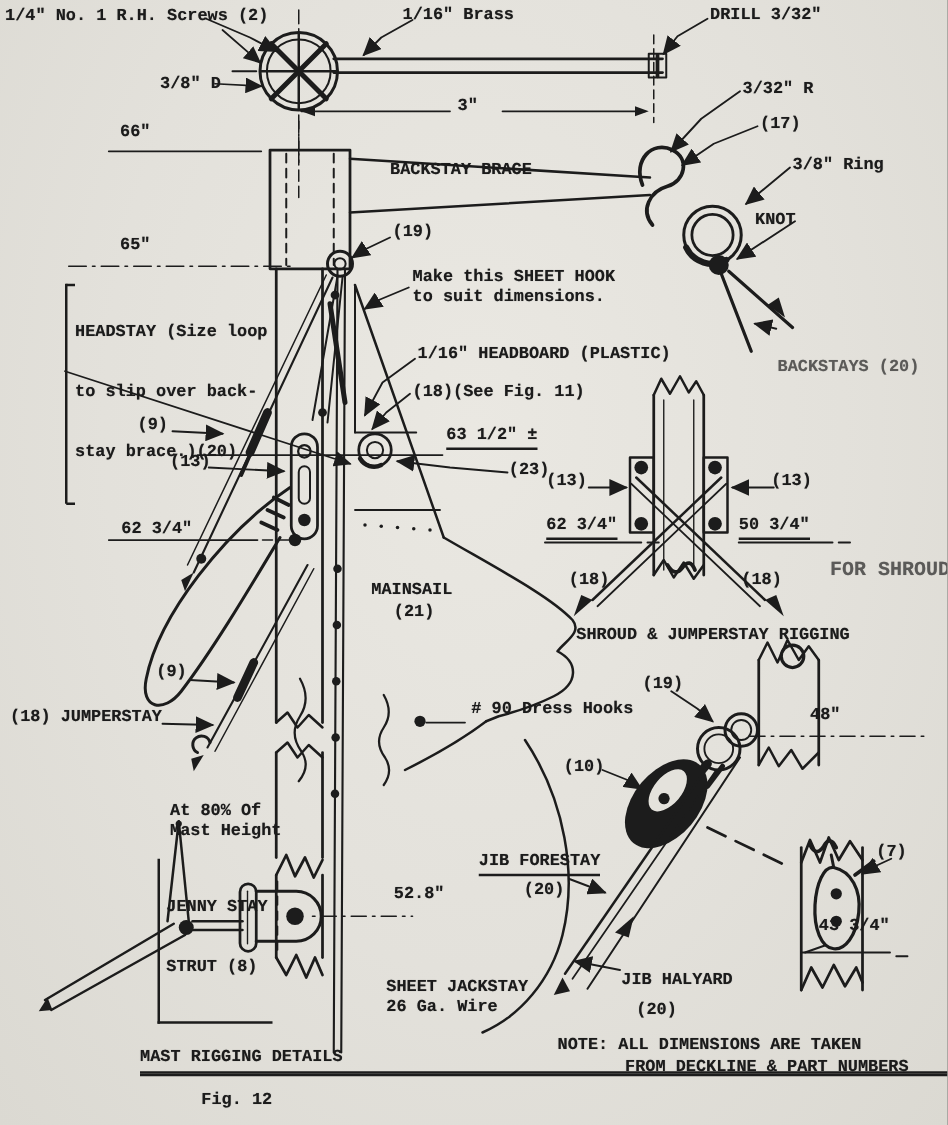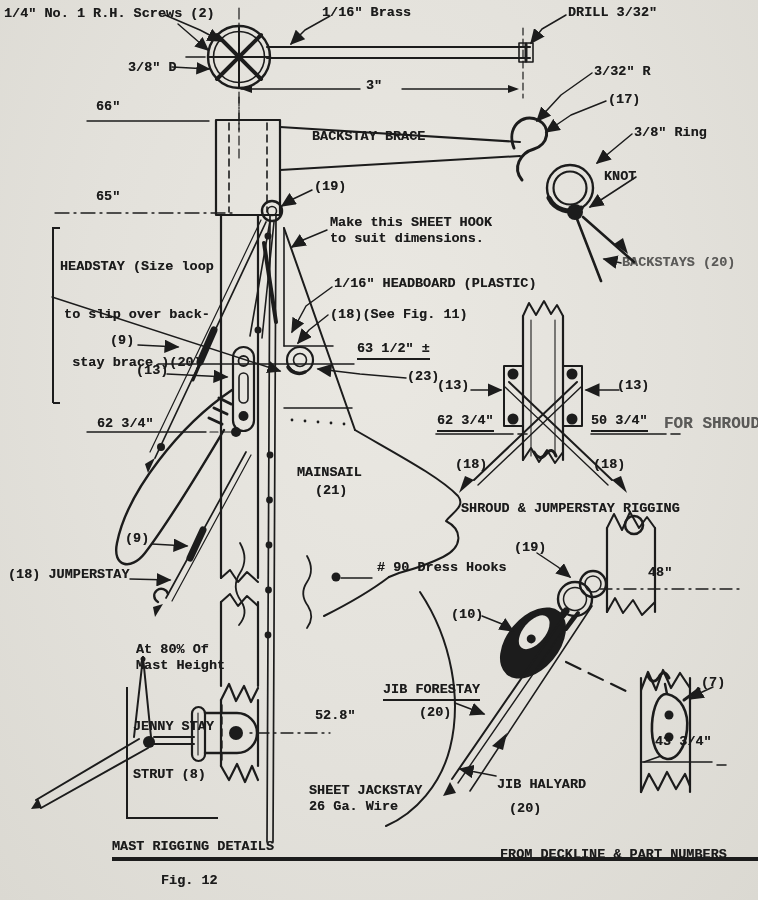--- a/index.html
+++ b/index.html
@@ -8,26 +8,26 @@
     background:radial-gradient(ellipse at 50% 38%, #eae8e2 0%, #e3e1db 55%, #dbd9d2 100%);
     font-family:"Liberation Mono","DejaVu Sans Mono",monospace;
     color:#1c1c1c;
   }
   svg#art{position:absolute;left:0;top:0;}
   .lbl{
     position:absolute;font-size:13.5px;font-weight:bold;line-height:16px;
     white-space:pre;color:#1b1b1b;letter-spacing:0px;
     text-shadow:0 0 .6px rgba(20,20,20,.55);
   }
-  .faded{opacity:.68;}
+  .faded{opacity:.68;margin-top:32px;}
   .small{font-size:16px;}
   .u{border-bottom:2px solid #1c1c1c;padding-bottom:1px;}
   .dbl{border-bottom:2px solid #1c1c1c;position:relative;padding-bottom:2px;}
   .dbl::after{content:"";position:absolute;left:0;right:0;bottom:-4px;border-top:2px solid #1c1c1c;}
-  .bracket-note{border-left:2px solid #1c1c1c;padding-left:6px;text-align:center;}
+  .bracket-note{border-left:2px solid #1c1c1c;padding-left:6px;}
   .bracket-note::before{content:"";position:absolute;left:-1px;top:0;width:7px;border-top:2px solid #1c1c1c;}
   .bracket-note::after{content:"";position:absolute;left:-1px;bottom:-1px;width:7px;border-bottom:2px solid #1c1c1c;}
   .strut-note{border-left:2px solid #1c1c1c;border-bottom:2px solid #1c1c1c;padding:0 4px 2px 5px;}
 </style>
 </head>
 <body>
 
 <div id="sheet">
 
 <svg id="art" width="758" height="900" viewBox="0 0 758 900" stroke="#1c1c1c" fill="none" stroke-linecap="round" stroke-linejoin="round">
@@ -327,15 +327,16 @@
     <div>JENNY STAY</div>
     <div>STRUT (8)</div>
   </div>
   <div class="lbl" style="left:315px;top:708px">52.8"</div>
 
   <div class="lbl" style="left:309px;top:783px">SHEET JACKSTAY</div>
   <div class="lbl" style="left:309px;top:799px">26 Ga. Wire</div>
 
   <div class="lbl dbl" style="left:112px;top:839px">MAST RIGGING DETAILS</div>
   <div class="lbl" style="left:161px;top:873px">Fig. 12</div>
+  <div class="lbl" style="left:446px;top:829px">NOTE: ALL DIMENSIONS ARE TAKEN</div>
   <div class="lbl" style="left:500px;top:847px">FROM DECKLINE &amp; PART NUMBERS</div>
 
 </div>
 
 </body></html>

